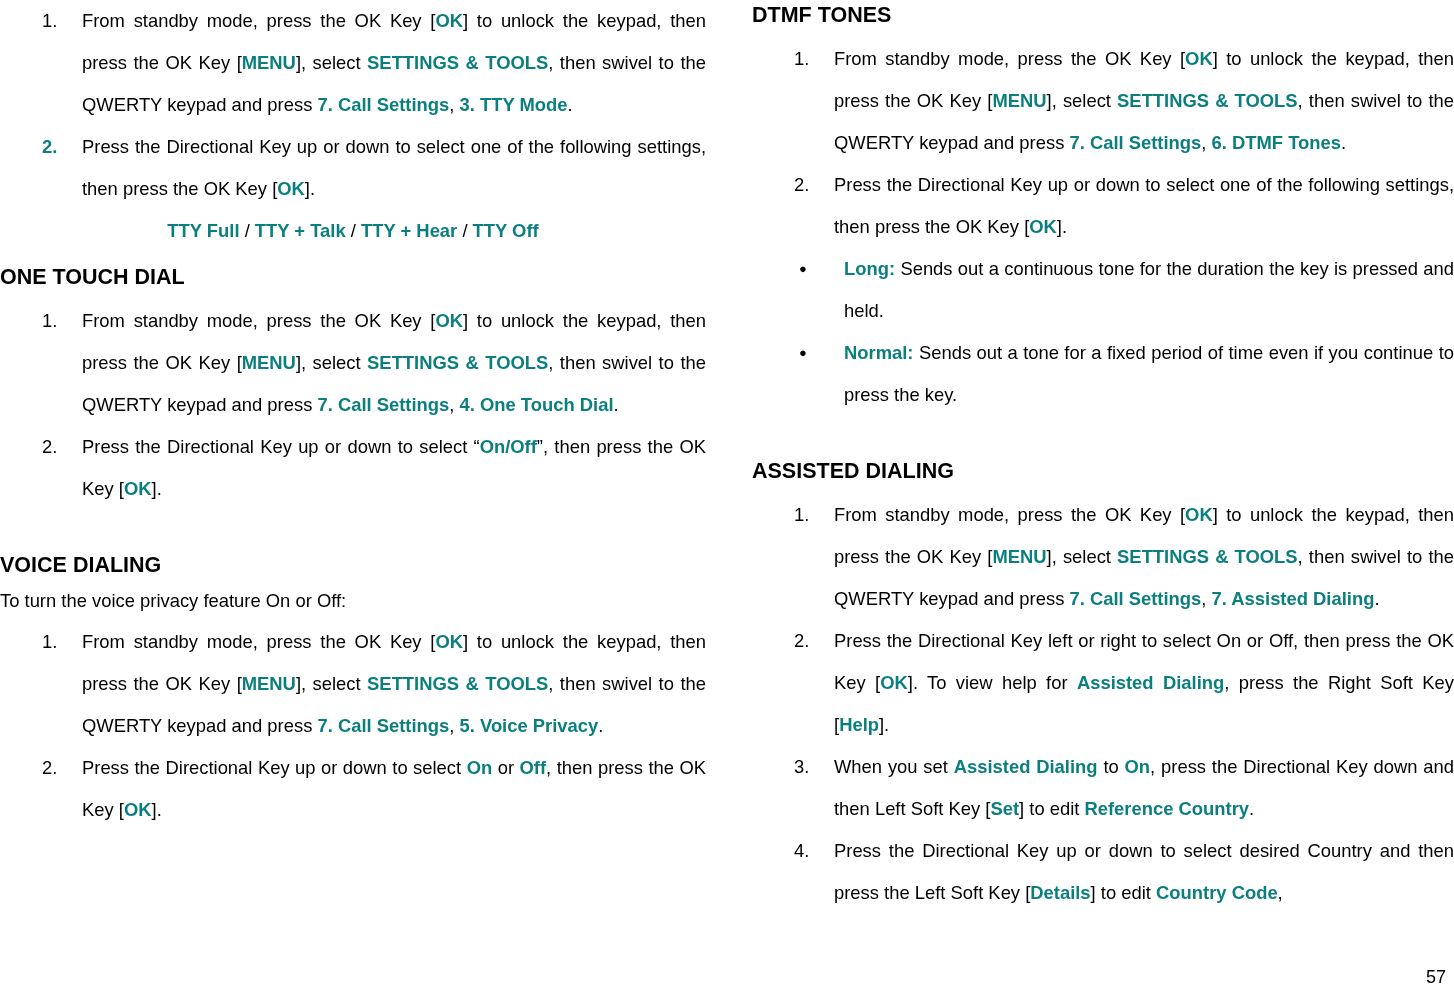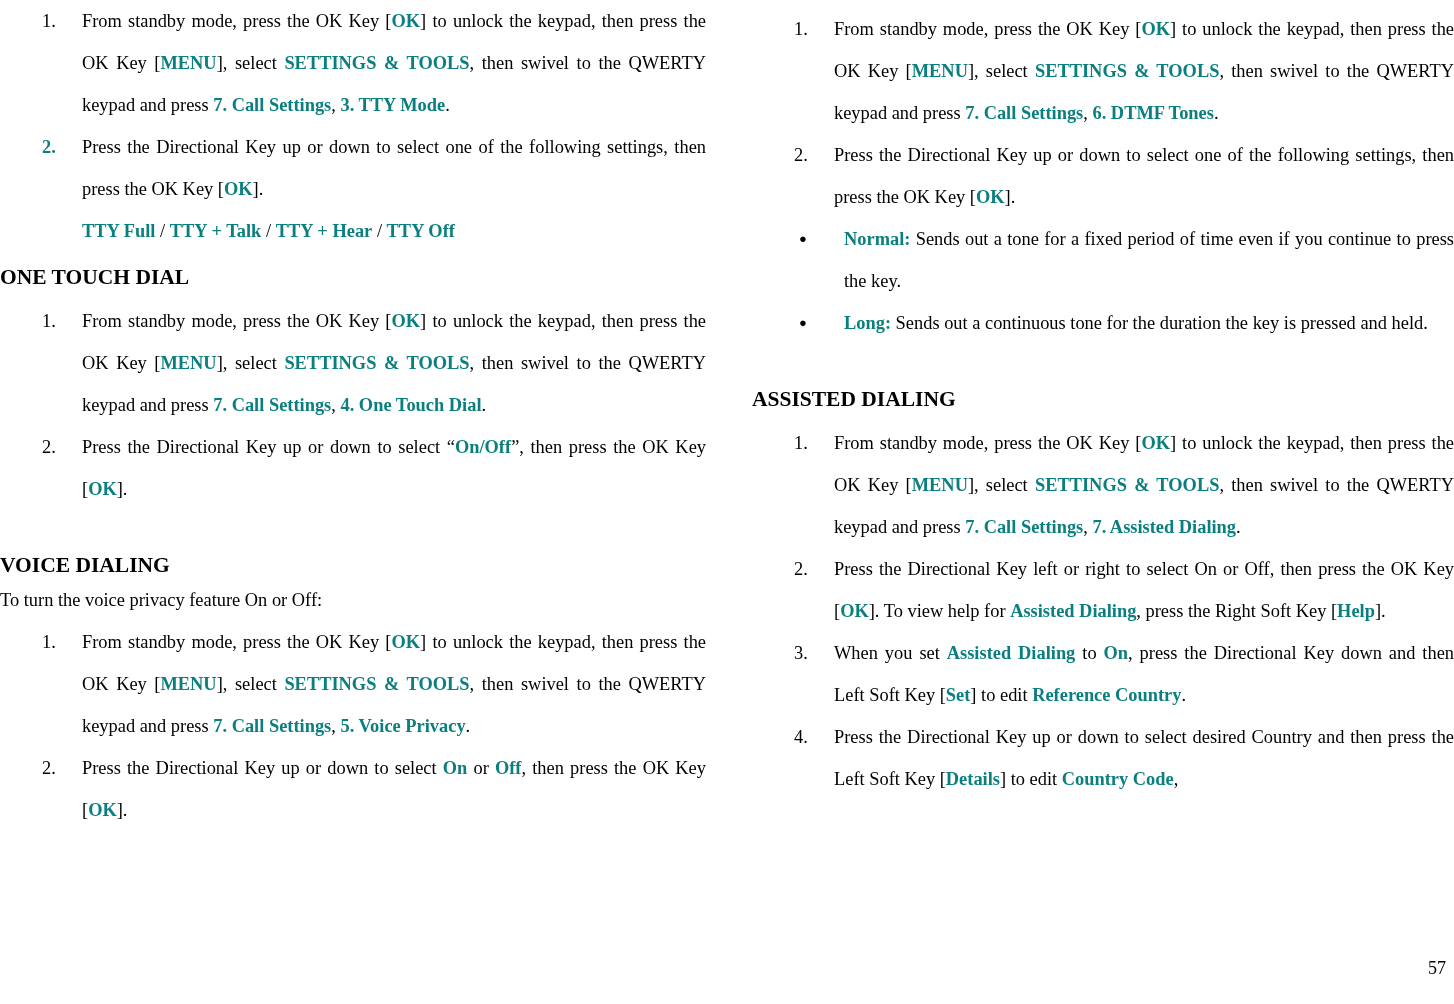--- a/index.html
+++ b/index.html
@@ -15,21 +15,20 @@
     color: #000000;
     overflow: hidden;
     position: relative;
   }
 
   .page {
     position: relative;
     width: 1454px;
     height: 990px;
     box-sizing: border-box;
-    font-family: Liberation Serif, serif;
   }
 
   .columns {
     display: flex;
     flex-direction: row;
     width: 1454px;
     height: 1004px;
     box-sizing: border-box;
   }
 
@@ -138,32 +137,31 @@
     color: #0b7f7f;
     font-weight: bold;
   }
   .bold {
     font-weight: bold;
     color: #000;
   }
   .options-line {
     font-size: 18.4px;
     line-height: 42px;
-    padding-left: 82px;
-    text-align: left;
+    text-align: center;
   }
 
   .spacer-lg { height: 40px; }
   .spacer-sm { height: 10px; }
   .spacer-xs { height: 4px; }
 
   .page-number {
     position: absolute;
     right: 8px;
-    bottom: 11px;
+    bottom: 2px;
     font-size: 18px;
     line-height: 22px;
     color: #000;
   }
 </style>
 </head>
 <body>
 
 <div class="page">
   <div class="columns">
@@ -211,35 +209,36 @@
           <span class="li-text"><span>Press the Directional Key up or down to select </span><span class="accent">On</span><span> or </span><span class="accent">Off</span><span>, then press the OK Key [</span><span class="accent">OK</span><span>].</span></span>
         </li>
       </ol>
 
     </div>
 
     <div class="col col-gutter"></div>
 
     <div class="col col-right">
 
+      <h2 class="section-title">DTMF TONES</h2>
       <div class="spacer-xs"></div>
       <div class="spacer-xs"></div>
 
       <ol class="steps">
         <li>
           <span class="li-text"><span>From standby mode, press the OK Key [</span><span class="accent">OK</span><span>] to unlock the keypad, then press the OK Key [</span><span class="accent">MENU</span><span>], select </span><span class="accent">SETTINGS &amp; TOOLS</span><span>, then swivel to the QWERTY keypad and press </span><span class="accent">7. Call Settings</span><span>, </span><span class="accent">6. DTMF Tones</span><span>.</span></span>
         </li>
         <li>
           <span class="li-text"><span>Press the Directional Key up or down to select one of the following settings, then press the OK Key [</span><span class="accent">OK</span><span>].</span></span>
         </li>
       </ol>
 
       <ul class="bullets" style="padding-left:42px;">
+        <li><span class="accent">Long:</span><span>  Sends out a continuous tone for the duration the key is pressed and held.</span></li>
         <li><span class="accent">Normal:</span><span>  Sends out a tone for a fixed period of time even if you continue to press the key.</span></li>
-        <li><span class="accent">Long:</span><span>  Sends out a continuous tone for the duration the key is pressed and held.</span></li>
       </ul>
 
       <div class="spacer-lg"></div>
 
       <h2 class="section-title">ASSISTED DIALING</h2>
       <div class="spacer-xs"></div>
       <div class="spacer-xs"></div>
 
       <ol class="steps">
         <li>

